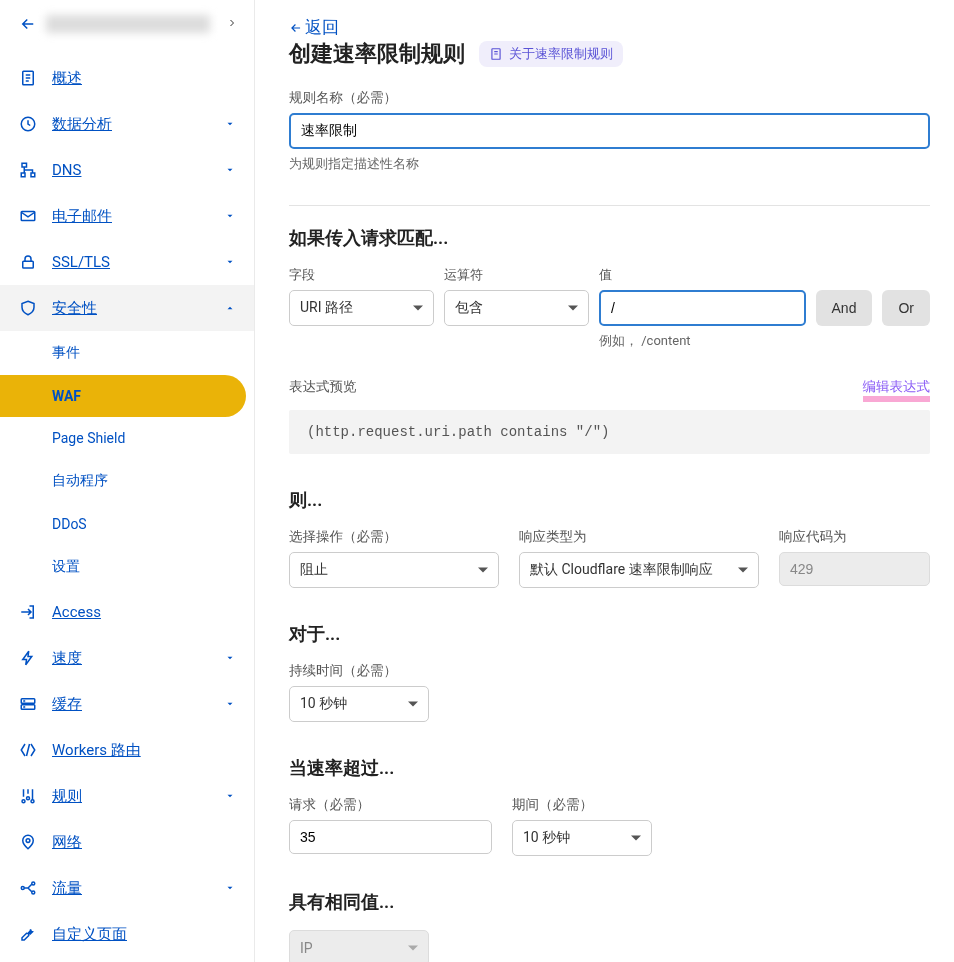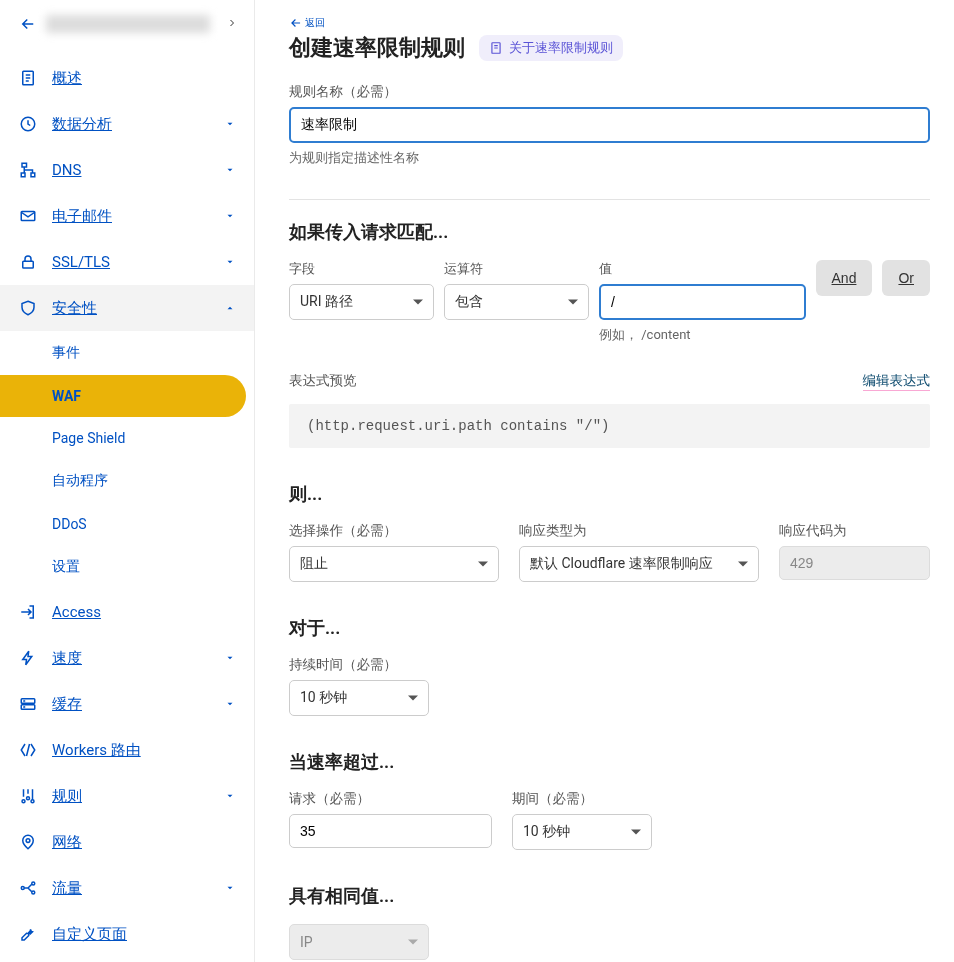--- a/index.html
+++ b/index.html
@@ -83,21 +83,21 @@
   }
 
   
   .main {
     flex: 1;
     padding: 16px 24px 40px 34px;
     overflow-y: auto;
   }
   .back-link {
     color: #0051c3;
-    font-size: 10px;
+    font-size: 17px;
     display: inline-flex;
     align-items: center;
     gap: 2px;
     cursor: pointer;
   }
 
   .title-row {
     display: flex;
     align-items: center;
     gap: 14px;
@@ -215,34 +215,34 @@
   .pill-btn {
     border: none;
     background: #e2e2e2;
     color: #333;
     font-size: 14px;
     padding: 0 16px;
     height: 36px;
     border-radius: 6px;
     cursor: pointer;
   }
-  .pill-wrap { display:flex; flex-direction:row;text-decoration:underline; }
+  .pill-wrap { display:flex; flex-direction:column; }
   .pill-wrap .spacer { height: 24px; }
 
   .expr-row {
     display: flex;
     justify-content: space-between;
     align-items: flex-start;
     margin-top: 28px;
     margin-bottom: 8px;
   }
   .expr-row .link {
-    color: #0c4a6e;
+    color: #8b5cf6;
     font-size: 13.5px;
-    border-bottom: 1px solid #f9a8d4;
+    border-bottom: 6px solid #f9a8d4;
     cursor: pointer;
   }
   pre.expr {
     background: #f3f3f3;
     padding: 14px 18px;
     font-family: Consolas, "Courier New", monospace;
     font-size: 14px;
     color: #555;
     border-radius: 2px;
   }

